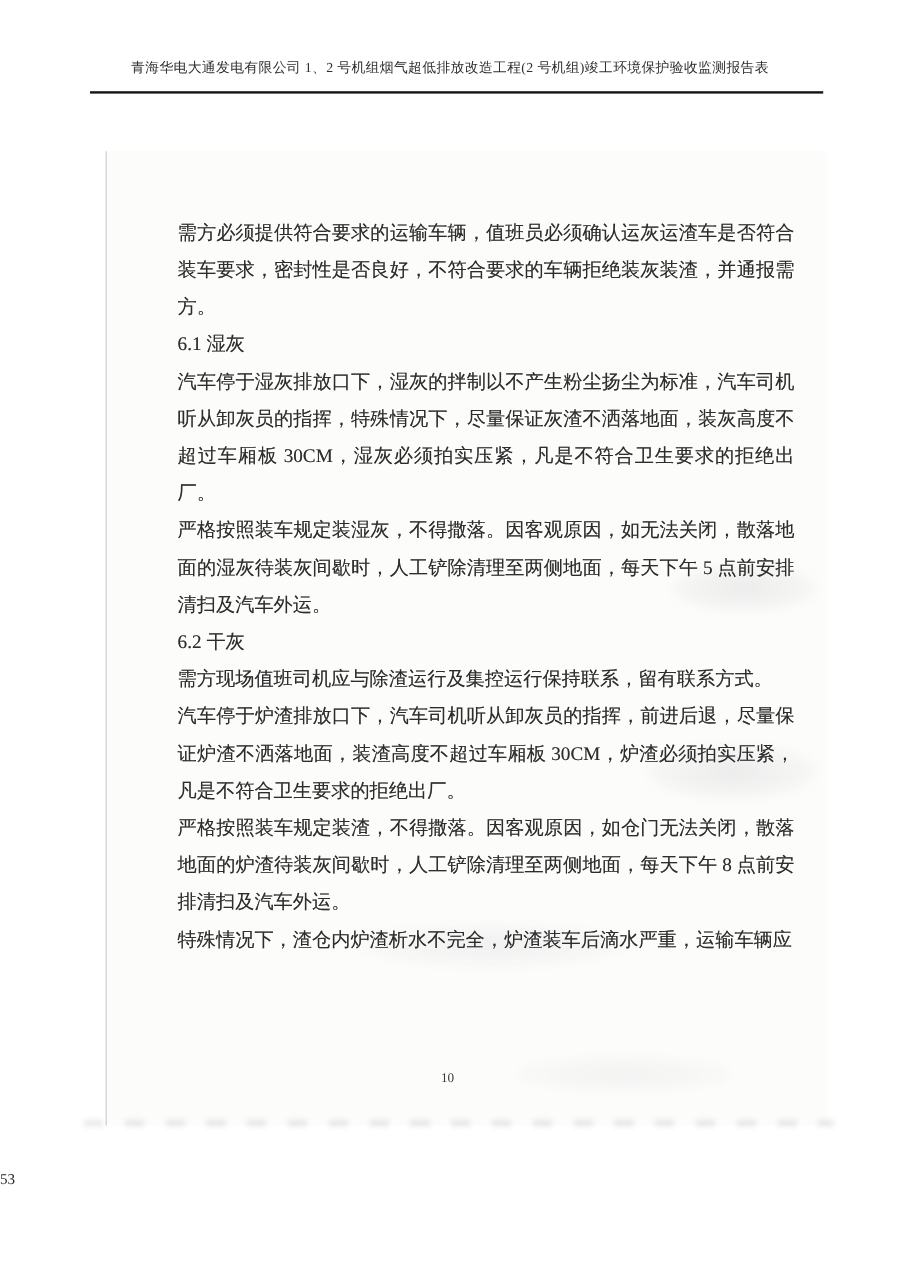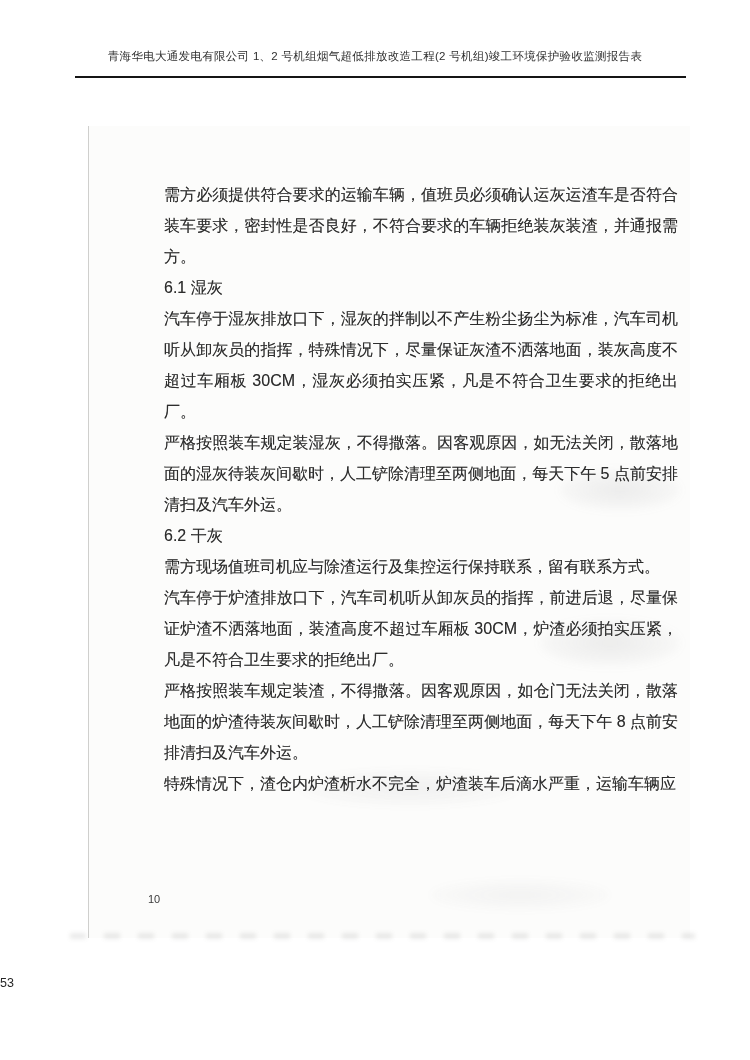--- a/index.html
+++ b/index.html
@@ -6,21 +6,21 @@
     margin: 0;
     padding: 0;
     background: #ffffff;
   }
   .doc-page {
     position: relative;
     width: 750px;
     height: 1060px;
     background: #ffffff;
     overflow: hidden;
-    font-family: Liberation Sans, sans-serif;
+    font-family: Liberation Serif, serif;
   }
   .header-title {
     position: absolute;
     top: 49px;
     left: 0;
     width: 750px;
     text-align: center;
     font-size: 11.5px;
     letter-spacing: 0.3px;
     color: #2f2f2f;
@@ -47,31 +47,30 @@
   .text-block {
     position: absolute;
     left: 148px;
     top: 179px;
     width: 514px;
     font-size: 16px;
     line-height: 31px;
     text-align: justify;
     color: #2d2d2d;
     text-shadow: 0 0 0.5px rgba(70,70,70,0.55);
-    margin-left: 16px;
   }
   .text-block p {
     margin: 0;
   }
   .inner-page-number {
     position: absolute;
     top: 893px;
     left: 148px;
     width: 450px;
-    text-align: left;
+    text-align: center;
     font-size: 11px;
     color: #3a3a3a;
   }
   .footer-page-number {
     position: absolute;
     top: 976px;
     left: 0;
     width: 726px;
     font-size: 12.5px;
     color: #262626;

